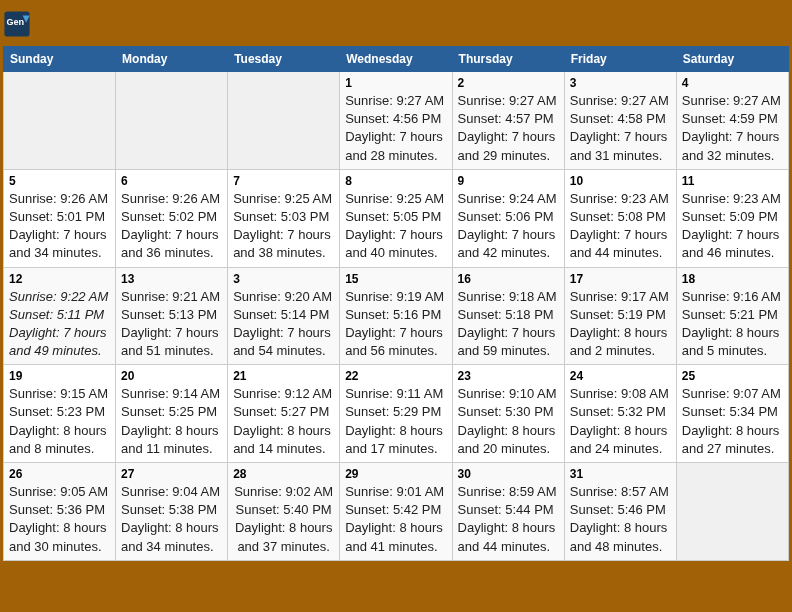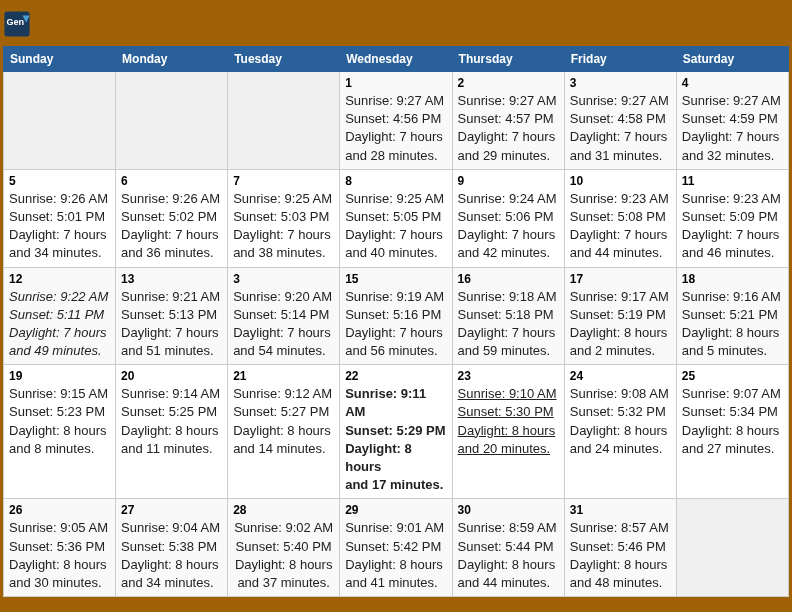--- a/index.html
+++ b/index.html
@@ -270,28 +270,28 @@
           </td>
           <td>
             <div class="day-num">21</div>
             <div class="day-info" style="white-space: pre-line;">Sunrise: 9:12 AM
 Sunset: 5:27 PM
 Daylight: 8 hours
 and 14 minutes.</div>
           </td>
           <td>
             <div class="day-num">22</div>
-            <div class="day-info" style="white-space: pre-line; font-weight: bold;">Sunrise: 9:11 AM
+            <div class="day-info" style="white-space: pre-line;">Sunrise: 9:11 AM
 Sunset: 5:29 PM
 Daylight: 8 hours
 and 17 minutes.</div>
           </td>
           <td>
             <div class="day-num">23</div>
-            <div class="day-info" style="white-space: pre-line; text-decoration: underline;">Sunrise: 9:10 AM
+            <div class="day-info" style="white-space: pre-line;">Sunrise: 9:10 AM
 Sunset: 5:30 PM
 Daylight: 8 hours
 and 20 minutes.</div>
           </td>
           <td>
             <div class="day-num">24</div>
             <div class="day-info" style="white-space: pre-line;">Sunrise: 9:08 AM
 Sunset: 5:32 PM
 Daylight: 8 hours
 and 24 minutes.</div>

